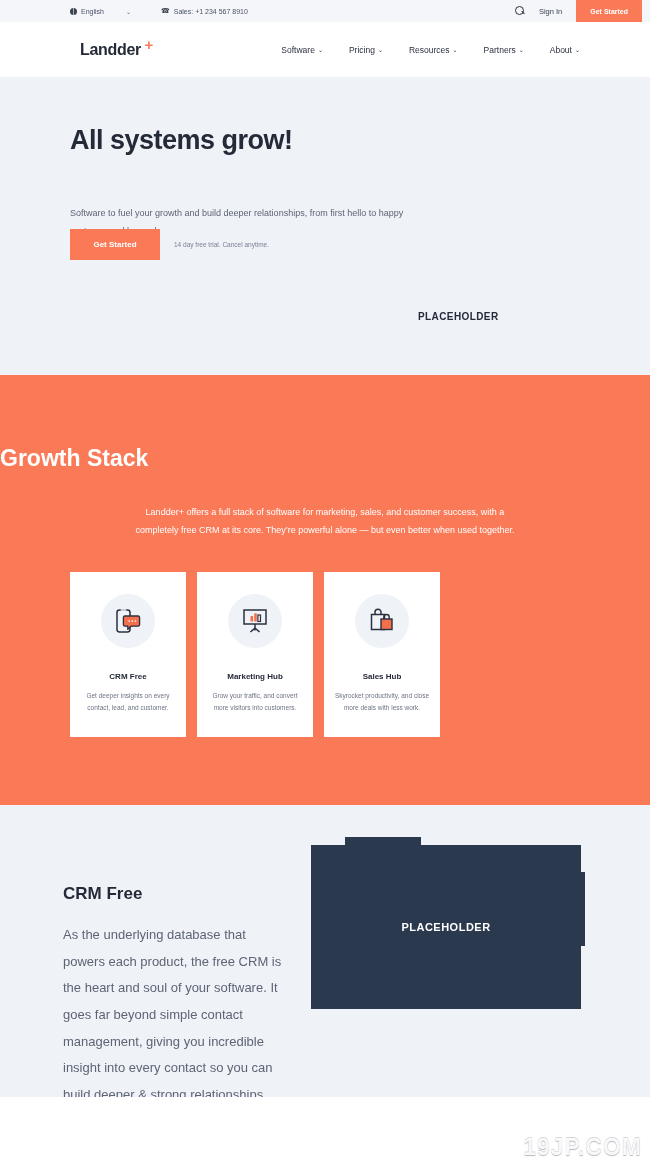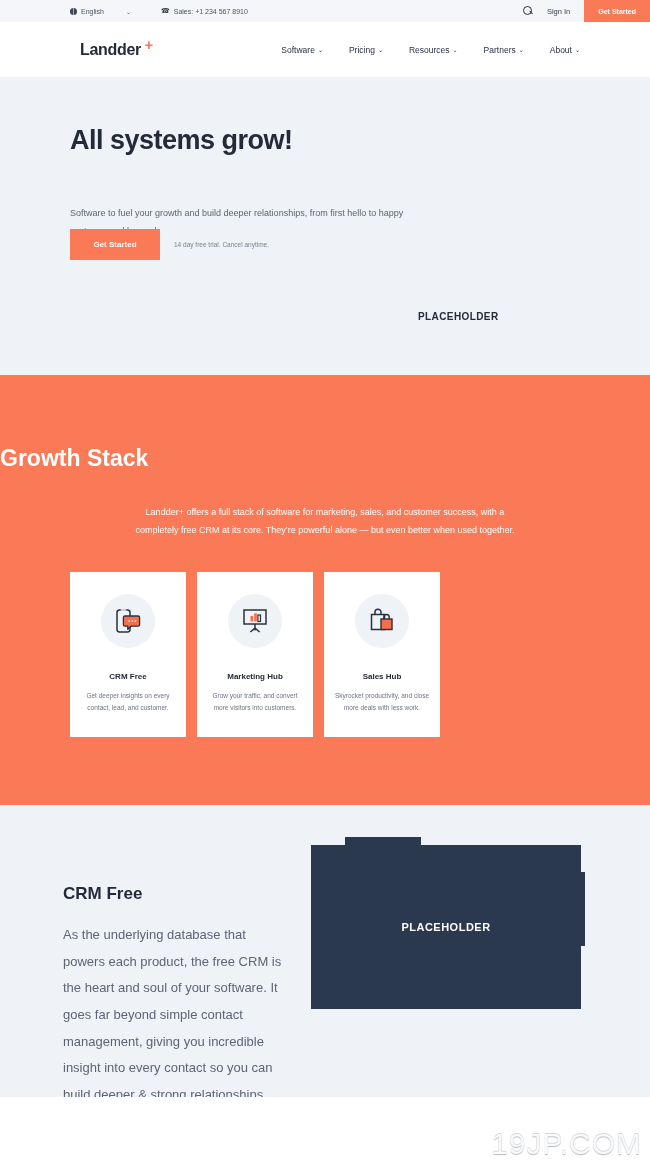--- a/index.html
+++ b/index.html
@@ -30,21 +30,21 @@
     background: #3c4250; display: inline-block; position: relative;
   }
   .globe-icon::after{
     content:""; position:absolute; left:3px; top:0; width:1px; height:7px; background:#f4f6fa; opacity:.6;
   }
   .caret { font-size: 6px; color: #5b6170; margin-left: 18px; }
   .sales { display: flex; align-items: center; gap: 4px; font-size: 7px; color: #4a5265; }
   .phone-icon { font-size: 7px; color: #3c4250; }
 
   .topbar-right {
-    position: absolute; right: 0; top: 0; height: 22px;
+    position: absolute; right: 8px; top: 0; height: 22px;
     display: flex; align-items: center; gap: 14px;
   }
   .search-icon { width: 10px; height: 10px; position: relative; display:inline-block; }
   .search-icon::before{
     content:""; position:absolute; left:0; top:0; width:7px; height:7px;
     border:1.2px solid #2b3040; border-radius:50%;
   }
   .search-icon::after{
     content:""; position:absolute; left:6px; top:6px; width:4px; height:1.3px;
     background:#2b3040; transform:rotate(45deg);
@@ -209,21 +209,21 @@
     border-left: 13px solid #e8ebf1;
   }
   .tab-item {
     font-size: 7px; color: #8b919f; cursor: pointer;
   }
   .tab-list { display: flex; align-items: center; gap: 26px; margin-left: 38px; }
 
   
   .watermark {
     position: absolute; right: 8px; bottom: 4px;
-    font-size: 30px; font-weight: 400; letter-spacing: 1px;
+    font-size: 23px; font-weight: 700; letter-spacing: 1px;
     color: rgba(255,255,255,0.92);
     text-shadow: 0 1px 1px rgba(120,128,140,0.55), 0 -1px 0 rgba(150,155,165,0.4);
     font-family: "Liberation Sans", sans-serif;
   }
   .footer-strip {
     position: absolute; left: 0; bottom: 0; width: 650px; height: 68px;
     background: #ffffff;
   }
   svg { display: block; }
 </style>

